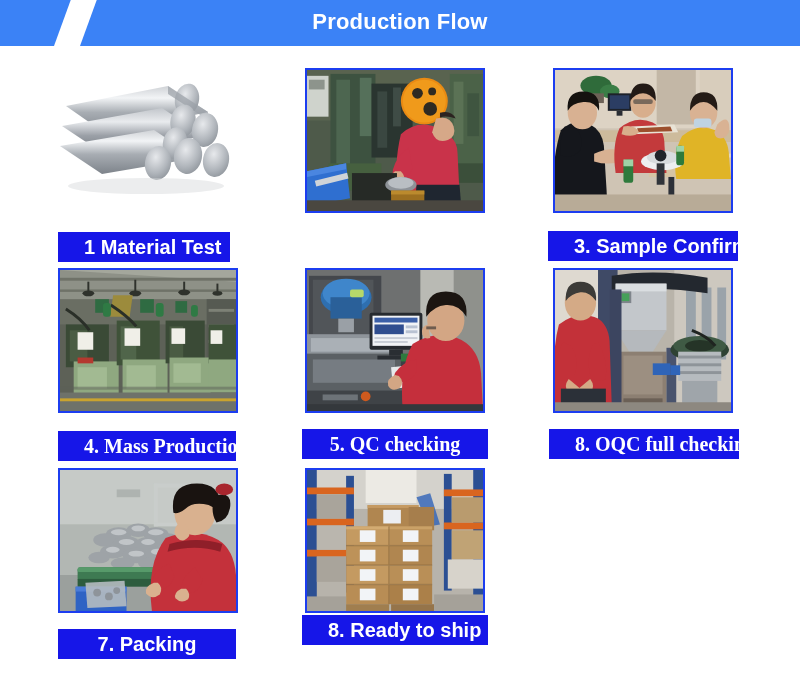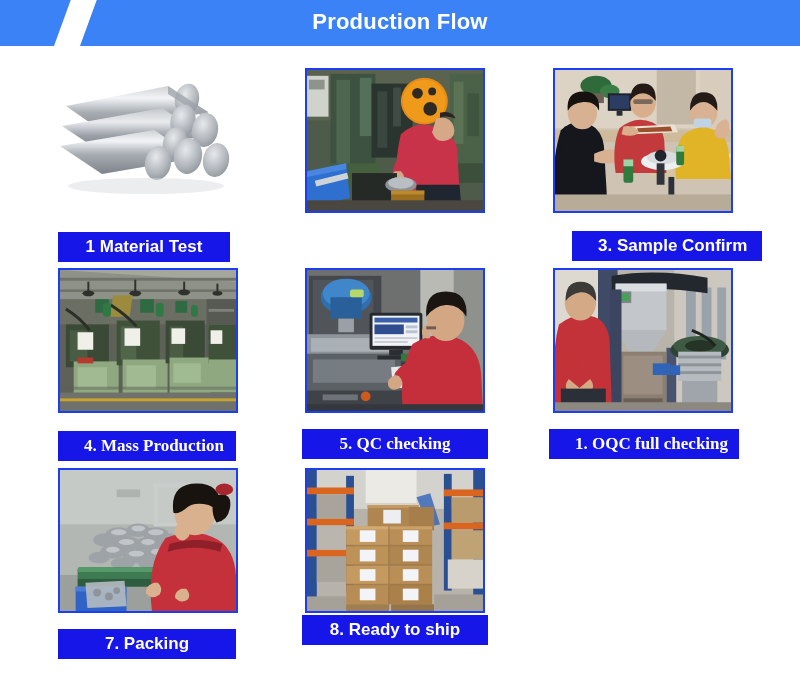--- a/index.html
+++ b/index.html
@@ -32,33 +32,33 @@
   .cell{position:absolute;width:190px;}
   .photo{
     position:relative;width:180px;height:145px;
     border:2px solid #1c3df0;box-sizing:border-box;
     overflow:hidden;background:#6d7278;
   }
   .photo.noborder{border:none;background:#ffffff;}
   .caption{
     position:absolute;left:0;
     background:#1616e8;color:#ffffff;
-    font-size:17px;font-weight:bold;
+    font-size:20px;font-weight:bold;
     height:30px;line-height:30px;
     text-align:center;white-space:nowrap;
     box-sizing:border-box;padding:0 26px;
   }
   
   .c1{left:58px;} .c2{left:305px;} .c3{left:553px;}
   .r1{top:22px;}  .r2{top:222px;font-family:Liberation Serif, serif;} .r3{top:422px;}
 
   
   .cap-w1{width:172px;left:0px;top:164px;}
   .cap-w2{width:186px;left:-3px;top:163px;}
-  .cap-w3{width:190px;left:-5px;top:163px;margin-left:24px;}
+  .cap-w3{width:190px;left:-5px;top:163px;}
   .cap-w4{width:178px;left:0px;top:163px;}
   .cap-w5{width:186px;left:-3px;top:161px;}
   .cap-w6{width:190px;left:-4px;top:161px;}
   .cap-w7{width:178px;left:0px;top:161px;}
   .cap-w8{width:186px;left:-3px;top:147px;}
 
   .photo svg{display:block;width:100%;height:100%;}
 </style>
 </head>
 <body>
@@ -409,21 +409,21 @@
         <ellipse cx="26" cy="34" rx="16" ry="18" fill="#d4aa86"></ellipse>
         <path d="M11 32 q-1 -20 15 -20 q17 0 16 20 q-7 -10 -16 -9 q-9 1 -15 9z" fill="#3c3b38"></path>
         <path d="M8 74 q-8 16 -6 38 q10 6 18 -4 q6 -16 -4 -30z" fill="#c33139"></path>
         <path d="M44 74 q10 16 8 38 q-10 6 -16 -4 q-4 -16 2 -30z" fill="#c33139"></path>
         <path d="M14 112 q-6 8 0 14 q8 4 12 -4z" fill="#d4aa86"></path>
         <path d="M36 112 q6 8 0 14 q-8 4 -12 -4z" fill="#d4aa86"></path>
         <rect x="6" y="122" width="46" height="23" fill="#2b3038"></rect>
         <rect x="0" y="136" width="180" height="9" fill="#8d8880"></rect>
       </svg>
     </div>
-    <div class="caption cap-w6">1. OQC full checking</div>
+    <div class="caption cap-w6">8. OQC full checking</div>
   </div>
 
   <div class="cell c1 r3">
     <div class="photo">
       <svg viewBox="0 0 180 145" preserveAspectRatio="none" aria-hidden="true">
         <rect width="180" height="145" fill="#b9bdbb"></rect>
         <rect x="0" y="0" width="180" height="56" fill="#c6cac7"></rect>
         <rect x="0" y="56" width="180" height="56" fill="#b2b7b3"></rect>
         <rect x="0" y="108" width="180" height="37" fill="#9ba09d"></rect>
 

